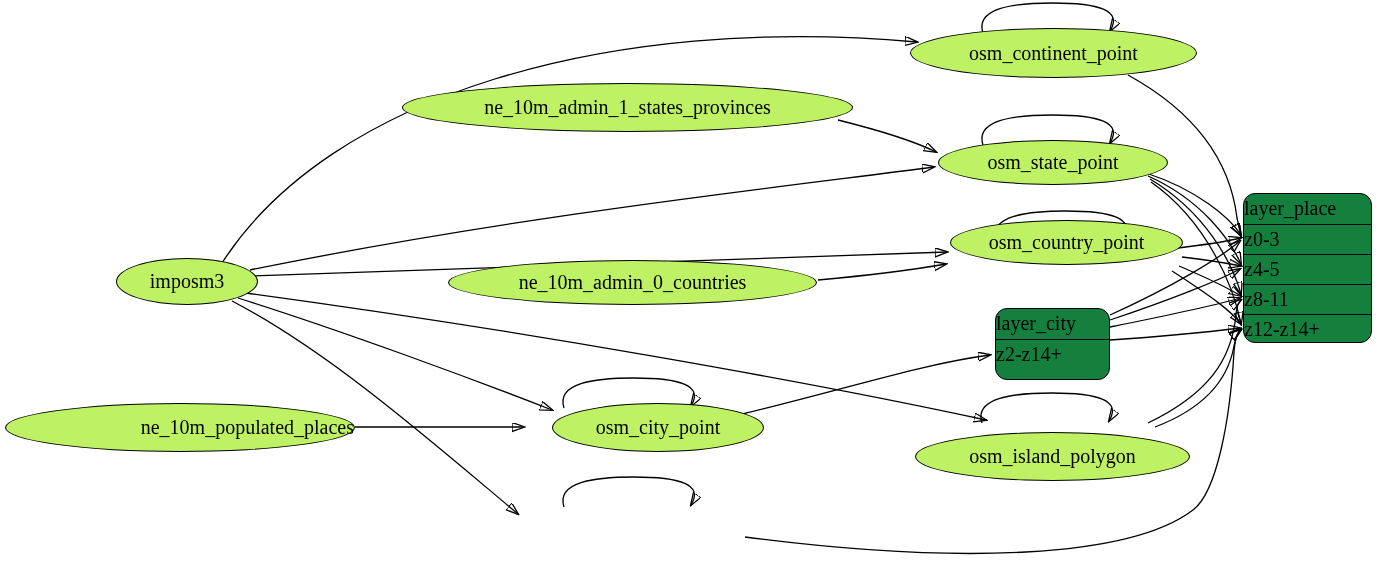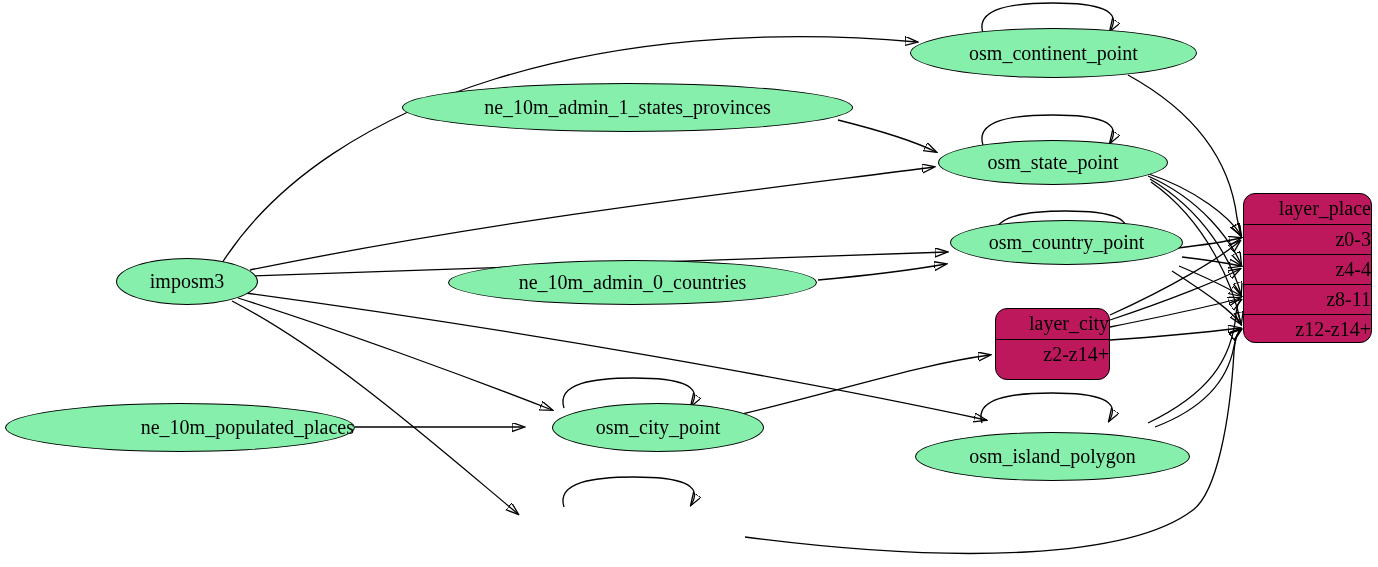--- a/index.html
+++ b/index.html
@@ -3,27 +3,27 @@
 <meta charset="utf-8">
 <style>
   html,body{margin:0;padding:0;background:#ffffff;}
   #canvas{
     position:relative;width:1378px;height:567px;background:#ffffff;overflow:hidden;
     font-family:"Liberation Serif","DejaVu Serif",serif;color:#000;
   }
   #edges{position:absolute;left:0;top:0;width:1378px;height:567px;}
   #edges path{fill:none;stroke:#000;stroke-width:1.3px;}
   .ellipse-node{
-    position:absolute;border:1.4px solid #000;border-radius:50%;background:#86efac;
+    position:absolute;border:1.4px solid #000;border-radius:50%;background:#bef264;
     display:flex;align-items:center;justify-content:center;
     font-size:20px;white-space:nowrap;box-sizing:border-box;
   }
   .record-node{
-    position:absolute;border:1.6px solid #000;border-radius:12px;background:#be185d;
-    box-sizing:border-box;overflow:hidden;font-size:20px;text-align:right;
+    position:absolute;border:1.6px solid #000;border-radius:12px;background:#15803d;
+    box-sizing:border-box;overflow:hidden;font-size:20px;text-align:left;
   }
   .record-row{
     height:30px;line-height:29px;box-sizing:border-box;white-space:nowrap;
   }
   .record-row + .record-row{border-top:1.4px solid #000;}
 </style>
 </head>
 <body>
 
 <div id="canvas">
@@ -114,18 +114,18 @@
 
 
   <div class="record-node" style="left:995px;top:308px;width:115px;height:72px;">
     <div class="record-row">layer_city</div>
     <div class="record-row">z2-z14+</div>
   </div>
 
   <div class="record-node" style="left:1243px;top:193px;width:129px;height:150px;">
     <div class="record-row">layer_place</div>
     <div class="record-row">z0-3</div>
-    <div class="record-row">z4-4</div>
+    <div class="record-row">z4-5</div>
     <div class="record-row">z8-11</div>
     <div class="record-row">z12-z14+</div>
   </div>
 
 </div>
 
 </body></html>

